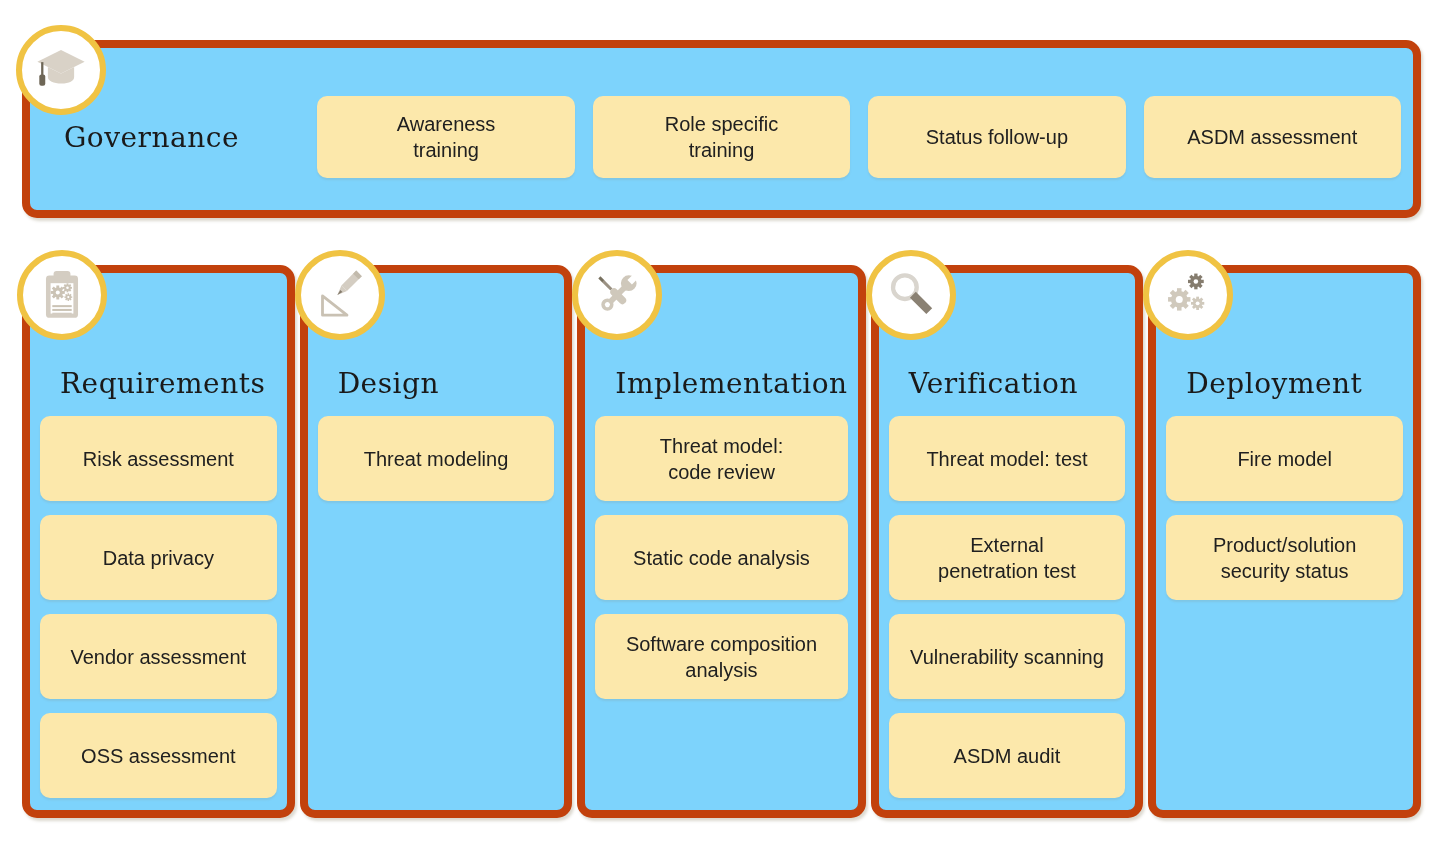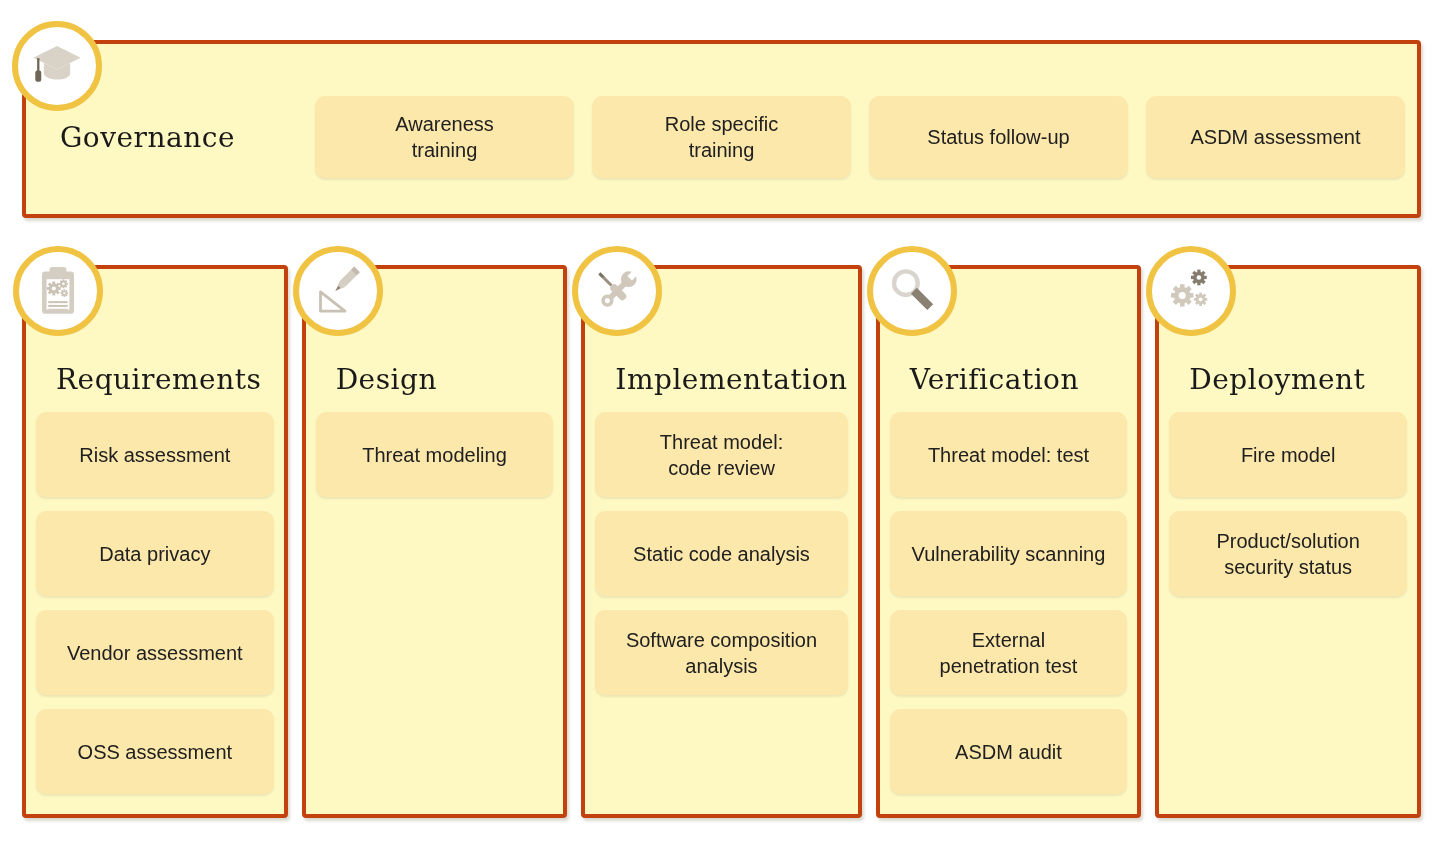--- a/index.html
+++ b/index.html
@@ -7,23 +7,23 @@
     width: 1430px; height: 842px;
     font-family: "Liberation Sans", sans-serif;
     color: #212121;
     position: relative;
     overflow: hidden;
   }
   .canvas { position: absolute; inset: 0; }
 
   
   .outline-box {
-    border: 4px solid #c2410c;
-    border-radius: 4px;
-    background: #fef9c3;
+    border: 8px solid #c2410c;
+    border-radius: 15px;
+    background: #7dd3fc;
     box-shadow: 2px 3px 3px rgba(140, 130, 100, 0.30);
   }
   .badge {
     position: absolute;
     width: 78px; height: 78px;
     background: #ffffff;
     border: 6px solid #F0C343;
     border-radius: 50%;
     display: flex; align-items: center; justify-content: center;
     z-index: 2;
@@ -63,21 +63,21 @@
   .gov-title-cell { padding-left: 24px; }
   .gov-box .chip { height: 82px; margin: 0 2px; }
 
   
   .columns-row {
     position: absolute;
     left: 22px; top: 265px;
     width: 1399px; height: 553px;
     display: grid;
     grid-template-columns: repeat(5, 1fr);
-    gap: 14px;
+    gap: 5px;
   }
   .column {
     position: relative;
     padding: 0 10px;
     box-sizing: border-box;
   }
   .column .badge { left: -13px; top: -23px; }
   .column .phase-title { margin: 94px 0 0 20px; }
   .chip-stack {
     margin-top: 16px;
@@ -219,23 +219,23 @@
           <svg width="56" height="56" viewBox="0 0 64 64">
             <circle cx="25" cy="23" r="13.5" fill="#ffffff" stroke="#D9D5CE" stroke-width="5"></circle>
             <line x1="37.5" y1="35" x2="49.5" y2="47" stroke="#8A8173" stroke-width="9.5" stroke-linecap="square"></line>
             <path d="M15.5,25 a10.5,10.5 0 0 0 4.5,5.5" stroke="#ffffff" stroke-width="2.6" fill="none" stroke-linecap="round"></path>
           </svg>
         </span>
       </span>
       <div class="phase-title">Verification</div>
       <div class="chip-stack">
         <div class="chip">Threat model: test</div>
-        <div class="chip">Vulnerability scanning</div>
         <div class="chip">External
 penetration test</div>
+        <div class="chip">Vulnerability scanning</div>
         <div class="chip">ASDM audit</div>
       </div>
     </section>
 
     <section class="outline-box column">
       <span class="badge">
         <span>
           <svg width="56" height="56" viewBox="0 0 64 64">
             <g fill="#D0C9BC" transform="translate(22,37)">
               <rect x="-2.6" y="-12.8" width="5.2" height="25.6"></rect>

